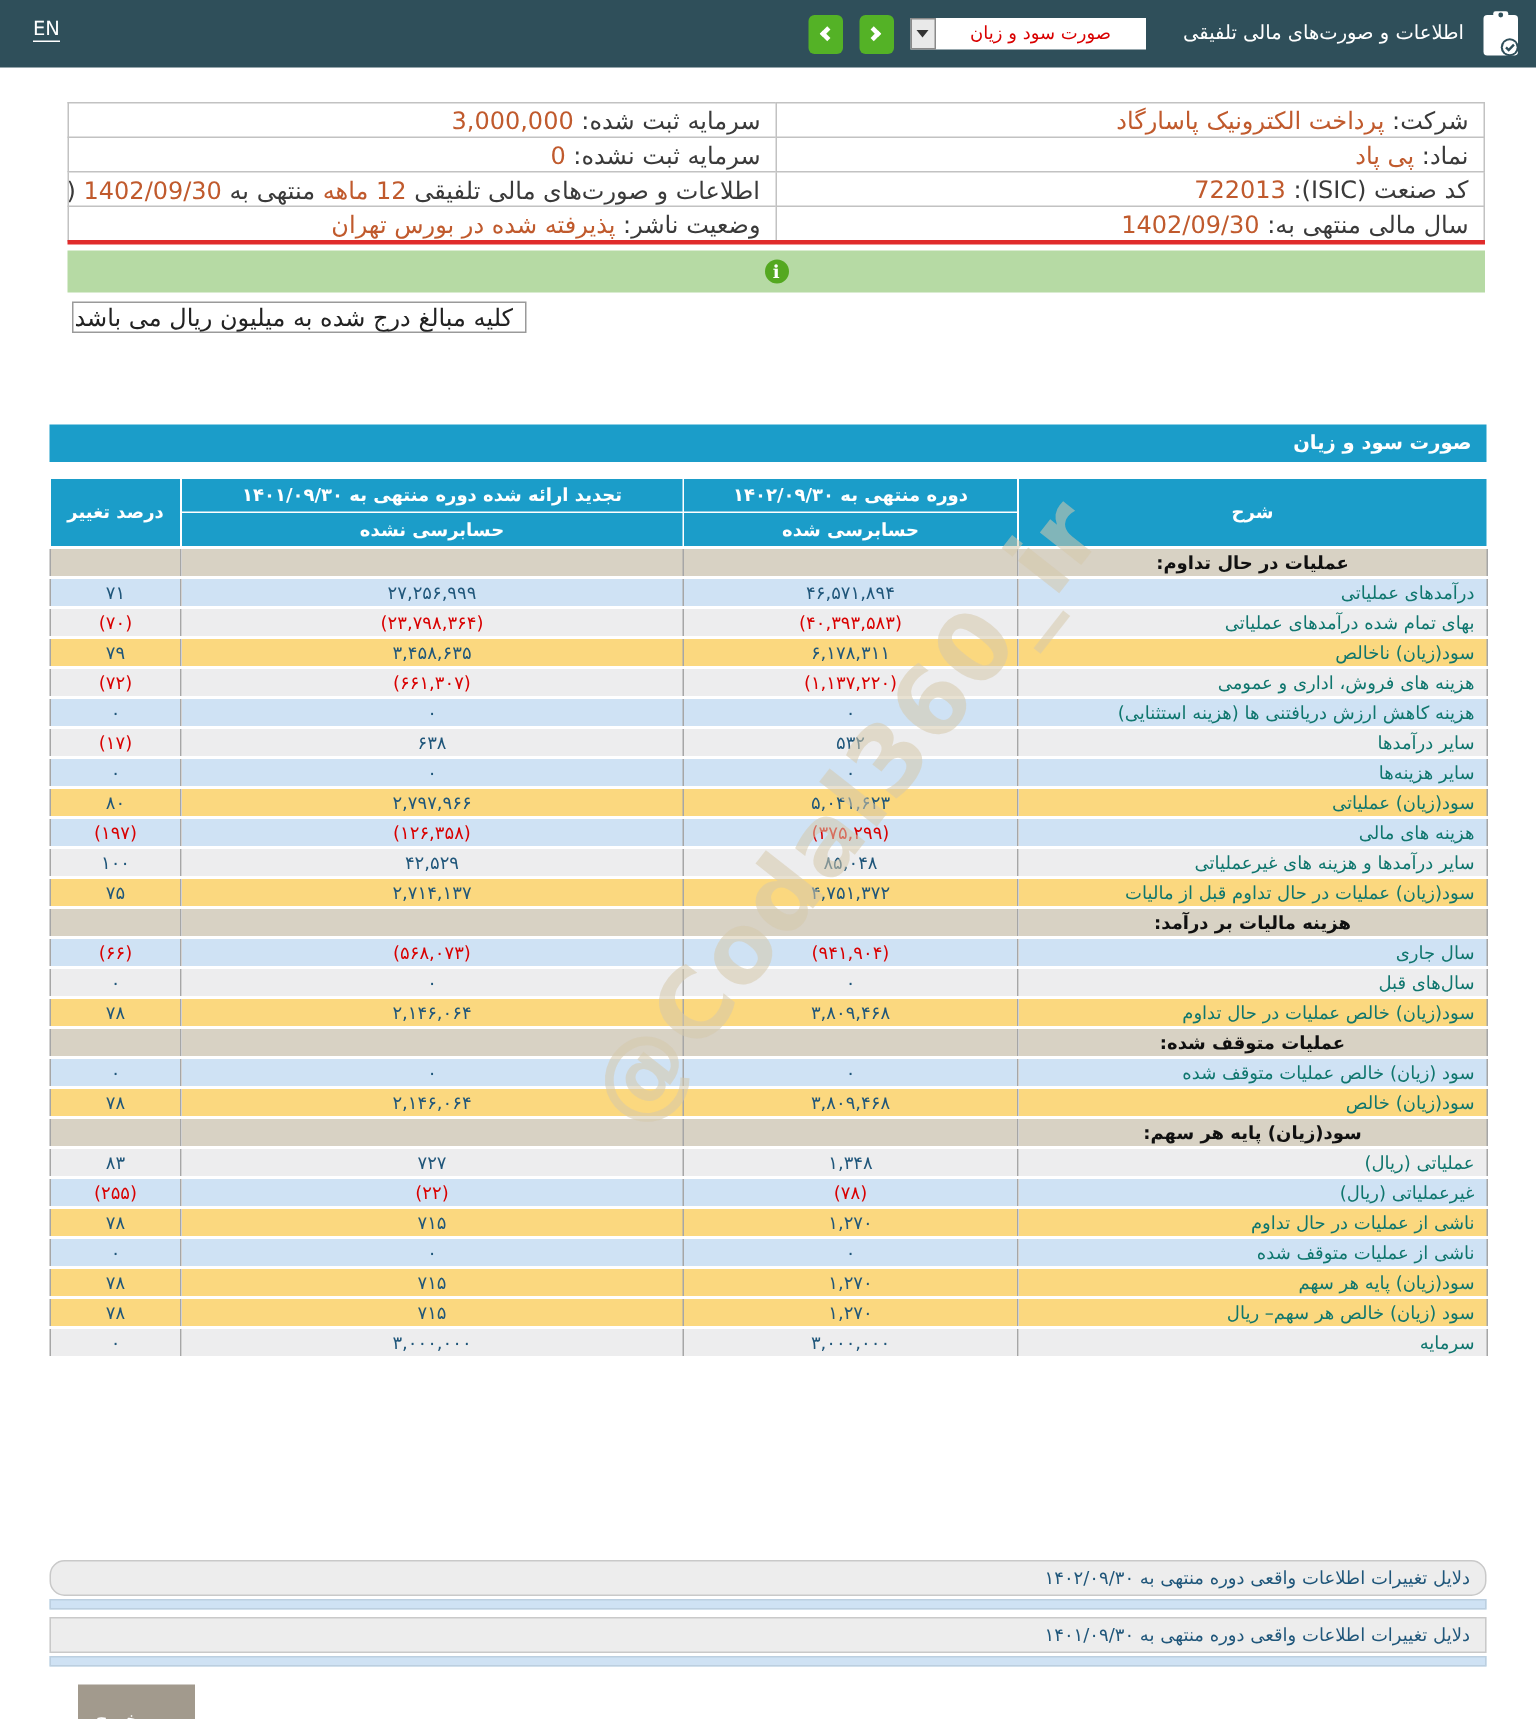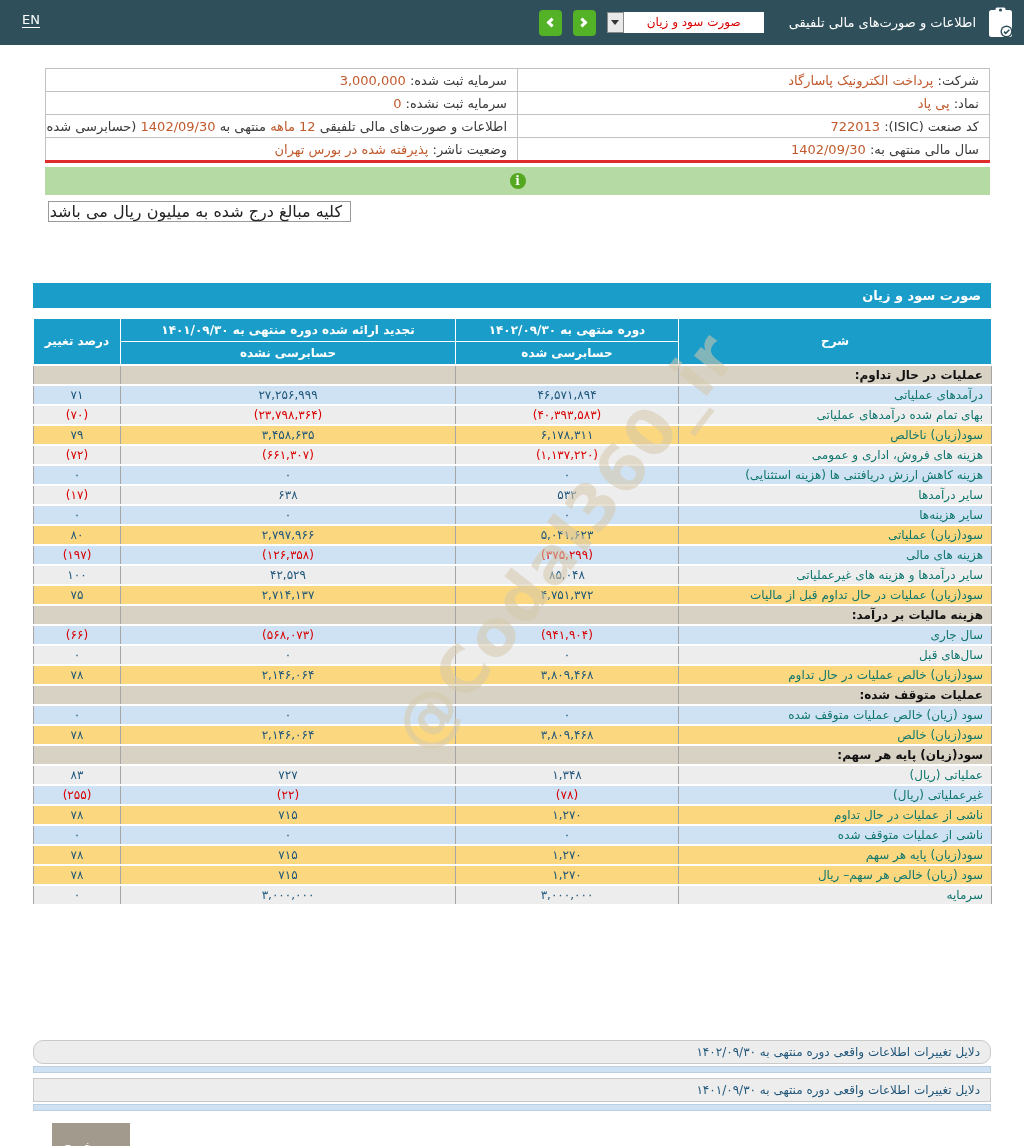--- a/index.html
+++ b/index.html
@@ -18,35 +18,35 @@
   .combo{display:flex;direction:ltr;height:21px;}
   .combo-arrow{width:17px;height:21px;background:#e9e9e9;border:1px solid #8a8a8a;display:flex;align-items:center;justify-content:center;cursor:pointer;}
   .tri{width:0;height:0;border-left:4px solid transparent;border-right:4px solid transparent;border-top:5px solid #333;}
   .combo-field{width:140px;height:21px;background:#fff;color:var(--red);font-size:12px;text-align:center;line-height:21px;white-space:nowrap;overflow:hidden;}
   .navbtn{width:23px;height:26px;background:var(--btn_green);border:none;border-radius:4px;display:flex;align-items:center;justify-content:center;cursor:pointer;padding:0;}
   .chev{width:7px;height:7px;border-left:3px solid #fff;border-bottom:3px solid #fff;display:inline-block;}
   .chev-l{transform:rotate(45deg);margin-left:3px;}
   .chev-r{transform:rotate(-135deg);margin-right:3px;}
   
   .info-table{position:absolute;top:68px;left:45px;width:945px;border-collapse:collapse;table-layout:fixed;direction:rtl;}
-  .info-table td{border:1px solid #c2c2c2;height:23px;font-size:13px;padding:0 10px;text-align:right;background:#fff;white-space:nowrap;overflow:hidden;}
+  .info-table td{border:1px solid #c2c2c2;height:23px;font-size:16px;padding:0 10px;text-align:right;background:#fff;white-space:nowrap;overflow:hidden;}
   .lbl{color:#3a3a3a;}
   .val{color:var(--orange);}
   .redline{position:absolute;top:160px;left:45px;width:945px;height:3px;background:var(--redline);}
   .banner{position:absolute;top:167px;left:45px;width:945px;height:28px;background:var(--green_bg);display:flex;direction:rtl;align-items:center;justify-content:center;gap:7px;color:var(--green_text);font-size:13px;}
   .info-icon{width:16px;height:16px;border-radius:50%;background:var(--green_icon);color:#fff;font-size:12px;font-weight:bold;display:flex;align-items:center;justify-content:center;font-family:"DejaVu Serif",serif;}
   .info-icon::before{content:"i";}
   .notebox{position:absolute;top:201px;left:48px;width:303px;height:21px;border:1px solid #9a9a9a;background:#fff;direction:rtl;text-align:right;font-size:16px;color:#222;line-height:19px;padding:0 8px;white-space:nowrap;}
   
   .pl-title{position:absolute;top:283px;left:33px;width:958px;height:25px;background:var(--cyan);color:#fff;font-size:13px;font-weight:bold;direction:rtl;text-align:right;padding:0 10px;line-height:25px;}
   .pl-table{position:absolute;top:318px;left:33px;width:958px;border-collapse:collapse;table-layout:fixed;direction:rtl;border:1px solid #9f9f9f;}
   .pl-table th{background:var(--cyan);color:#fff;font-size:12px;font-weight:bold;height:23px;border:1px solid #fff;padding:0 4px;white-space:nowrap;overflow:hidden;}
   .pl-table td{height:20px;font-size:12px;border-left:1px solid #a6a6a6;border-right:1px solid #a6a6a6;border-top:2px solid #fff;border-bottom:2px solid #fff;padding:0;white-space:nowrap;overflow:hidden;}
   .c-desc{text-align:right;padding:0 8px !important;color:#0f766e;}
-  .c-sec{font-weight:bold;color:#101010;}
+  .c-sec{font-weight:bold;color:#101010;text-align:center;}
   .c-num{text-align:center;color:var(--navy);direction:ltr;}
   .neg{color:var(--red) !important;}
   .sec td{background:var(--section);}
   .bg-blue td{background:var(--blue);}
   .bg-gray td{background:var(--graybg);}
   .bg-yellow td{background:var(--yellow);}
   
   .watermark{position:absolute;top:505px;left:245px;width:640px;text-align:center;transform:rotate(-52deg);font-size:64px;font-weight:bold;color:rgba(213,200,172,0.55);letter-spacing:2px;pointer-events:none;z-index:5;font-family:"DejaVu Sans",sans-serif;}
   
   .reason-bar{position:absolute;left:33px;width:958px;height:24px;background:#ededed;border:1px solid #c9c9c9;direction:rtl;text-align:right;font-size:12px;color:var(--navy);line-height:22px;padding:0 10px;}

